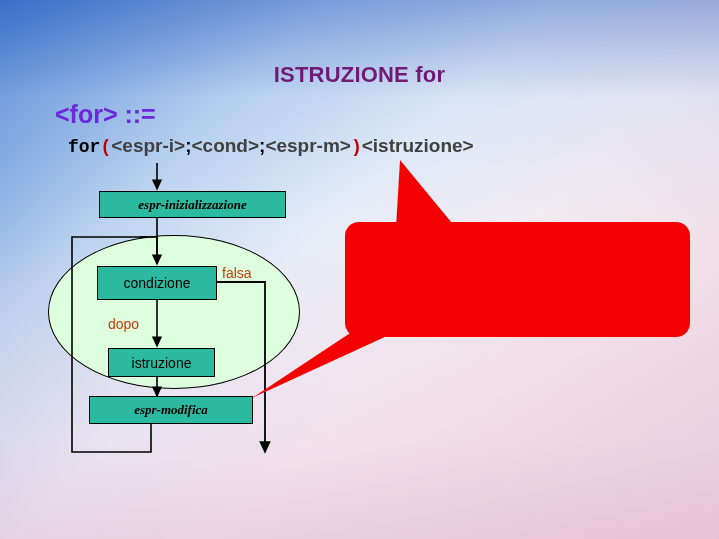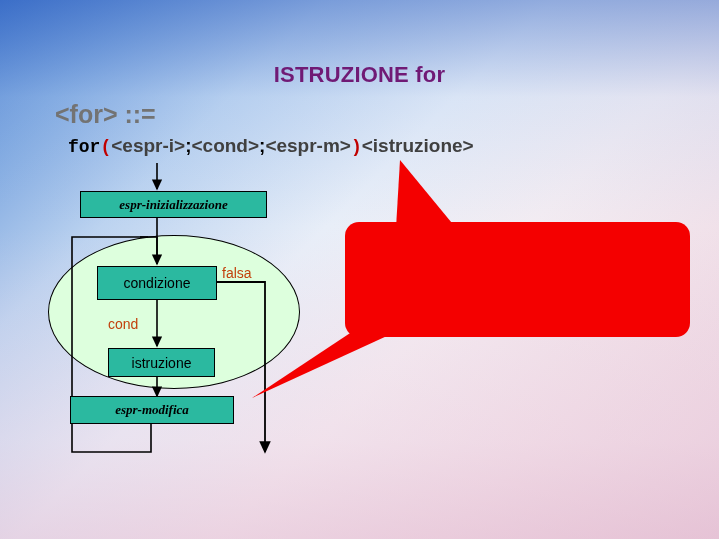--- a/index.html
+++ b/index.html
@@ -20,21 +20,21 @@
 
   .title{
     position:absolute;left:0;right:0;top:62px;
     text-align:center;
     font-size:22px;font-weight:bold;color:#701a75;
     letter-spacing:0.2px;
   }
 
   .syntax-head{
     position:absolute;left:55px;top:100px;
-    font-size:25px;font-weight:bold;color:#737373;
+    font-size:25px;font-weight:bold;color:#6d28d9;
   }
   .syntax-line{
     position:absolute;left:68px;top:135px;
     font-size:19px;font-weight:bold;white-space:pre;
     font-family:"Liberation Sans", sans-serif;
   }
   .kw{color:#000000;font-family:"Liberation Mono", monospace;font-size:18px;}
   .paren{color:#c00000;font-family:"Liberation Mono", monospace;font-size:18px;}
   .nt{color:#404040;}
   .semi{color:#000;}
@@ -44,21 +44,21 @@
     position:absolute;left:48px;top:235px;width:250px;height:152px;
     border:1.5px solid #000;border-radius:50%;
     background:#ddffdd;
   }
   .box{
     position:absolute;border:1.5px solid #000;background:#29b79a;
     display:flex;align-items:center;justify-content:center;
     color:#000;
   }
   .box.teal{background:#2bb9a0;}
-  .box.italic{font-style:italic;font-weight:bold;font-family:"Liberation Serif", serif;font-size:13px;}
+  .box.italic{font-style:italic;font-weight:bold;font-family:"Liberation Serif", serif;font-size:13px;margin-left:19px;}
   .box.plain{font-size:14px;font-family:"Liberation Sans", sans-serif;}
 
   #box-init{left:80px;top:191px;width:185px;height:25px;}
   #box-cond{left:97px;top:266px;width:118px;height:32px;}
   #box-istr{left:108px;top:348px;width:105px;height:27px;}
   #box-mod{left:70px;top:396px;width:162px;height:26px;}
 
   .lbl{position:absolute;font-size:14px;color:#c2410c;font-family:"Liberation Sans", sans-serif;}
   #lbl-falsa{left:222px;top:265px;}
   #lbl-vera{left:108px;top:316px;}
@@ -114,21 +114,21 @@
 
     <path d="M215,282 L265,282 L265,452" fill="none" stroke="#000" stroke-width="1.8" marker-end="url(#arrow)"></path>
   </svg>
 
   <div class="box teal italic" id="box-init">espr-inizializzazione</div>
   <div class="box teal plain" id="box-istr">istruzione</div>
   <div class="box teal plain" id="box-cond">condizione</div>
   <div class="box teal italic" id="box-mod">espr-modifica</div>
 
   <div class="lbl" id="lbl-falsa">falsa</div>
-  <div class="lbl" id="lbl-vera">cond</div>
+  <div class="lbl" id="lbl-vera">dopo</div>
 
   <svg class="lines">
 
     <path d="M400,160 L470,245 L395,245 Z" fill="#f40000"></path>
 
     <path d="M252,398 L400,330 L400,300 Z" fill="#f40000"></path>
   </svg>
   <div class="callout"></div>
 
 </div>

